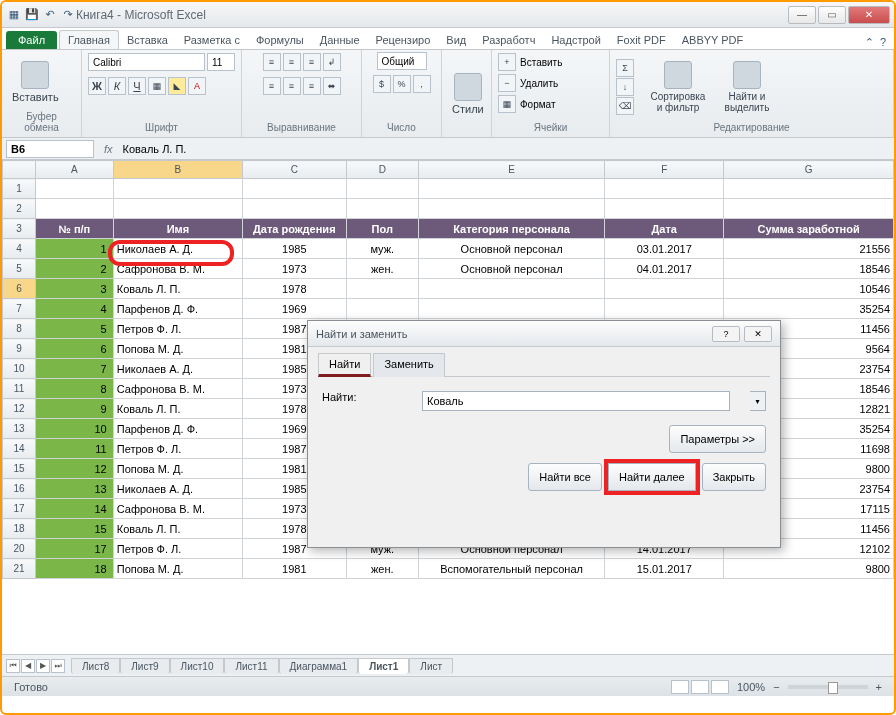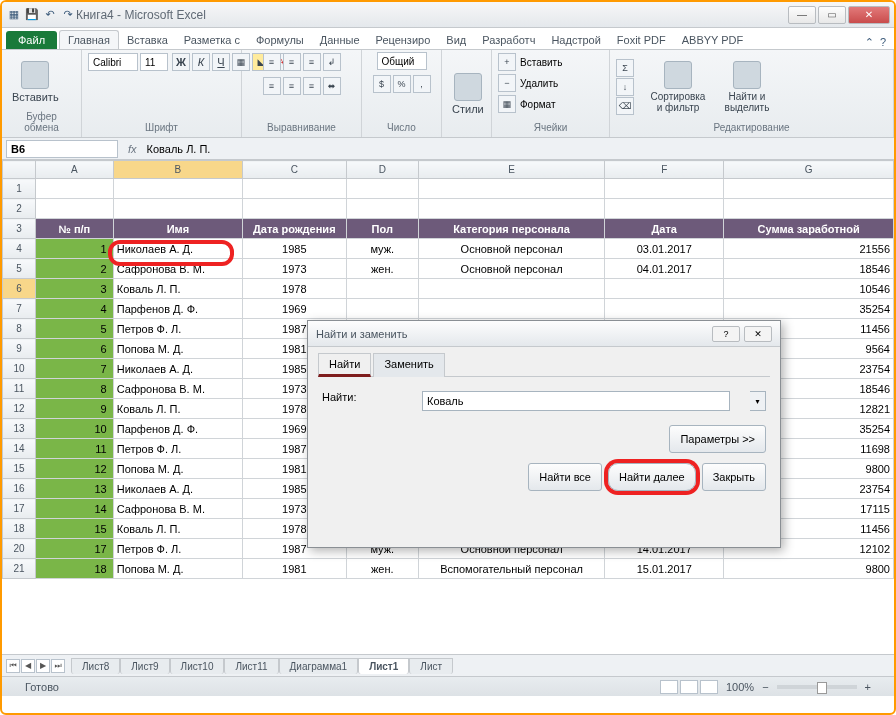--- a/index.html
+++ b/index.html
@@ -19,61 +19,61 @@
 .ribbon{height:88px;background:linear-gradient(#f4f6f8,#e8ecef);border-bottom:1px solid #c5c9cd;display:flex}
 .rgroup{border-right:1px solid #d0d4d8;padding:2px 6px;display:flex;flex-direction:column;justify-content:space-between}
 .rgroup-label{text-align:center;color:#6a7580;font-size:10px;padding-bottom:2px}
 .rgroup-body{flex:1;display:flex;align-items:center;gap:4px}
 .big-btn{display:flex;flex-direction:column;align-items:center;gap:2px;padding:2px 4px;color:#3a4550}
 .big-btn .ico{width:28px;height:28px;background:#cfd8df;border:1px solid #a7b4bf;border-radius:3px}
 .mini-row{display:flex;gap:2px;margin:1px 0}
 .mini{width:18px;height:18px;border:1px solid #b8c2cc;background:#f2f5f8;display:flex;align-items:center;justify-content:center;font-size:9px;color:#3a4550}
 .combo{height:18px;border:1px solid #b8c2cc;background:#fff;padding:0 4px;display:flex;align-items:center;font-size:10px;min-width:50px}
 .formula-bar{height:22px;background:#eef1f4;border-bottom:1px solid #c5c9cd;display:flex;align-items:center}
-.namebox{width:112px;height:18px;border:1px solid #b8c2cc;background:#fff;margin:0 4px;padding:0 4px;display:flex;align-items:center;font-weight:bold}
+.namebox{width:88px;height:18px;border:1px solid #b8c2cc;background:#fff;margin:0 4px;padding:0 4px;display:flex;align-items:center;font-weight:bold}
 .fx{padding:0 6px;color:#6a7580;font-style:italic}
 .fval{flex:1;padding:0 4px}
 .grid-area{position:relative;height:494px;overflow:hidden;background:#fff}
 table{border-collapse:collapse;width:100%}
 .col-hdr td{background:linear-gradient(#f7f9fb,#e8ecef);border:1px solid #c5c9cd;text-align:center;height:18px;color:#4a5560;font-size:10px}
 .col-hdr td.sel{background:#f8d78a}
 .row-hdr{background:linear-gradient(#f7f9fb,#e8ecef);border:1px solid #c5c9cd;text-align:center;width:32px;color:#4a5560;font-size:10px}
 .row-hdr.sel{background:#f8d78a}
 td.cell{border:1px solid #d0d4d8;height:20px;padding:0 3px;font-size:11px;text-align:center}
 td.cell.l{text-align:left}
 td.cell.r{text-align:right}
 tr.thead td.cell{background:#6d5a7a;color:#fff;font-weight:bold}
 td.cell.idx{background:#7ab648;text-align:right;padding-right:6px}
 .hl-cell{position:absolute;border:4px solid #e22;border-radius:12px;pointer-events:none}
 .sheet-tabs{height:22px;background:#eef1f4;border-top:1px solid #c5c9cd;display:flex;align-items:center;padding:0 4px;gap:0}
 .sheet-nav{display:flex;gap:1px;margin-right:6px}
 .sheet-nav span{width:14px;height:14px;border:1px solid #b8c2cc;background:#fff;font-size:8px;display:flex;align-items:center;justify-content:center;color:#555}
 .stab{padding:2px 10px;background:#e8ecef;border:1px solid #c5c9cd;border-bottom:none;border-radius:0 0 3px 3px;color:#4a5560;font-size:10px}
 .stab.active{background:#fff;font-weight:bold}
-.statusbar{height:20px;background:linear-gradient(#e8ecef,#dde2e6);border-top:1px solid #c5c9cd;display:flex;align-items:center;padding:0 23px;color:#4a5560;font-size:10px}
+.statusbar{height:20px;background:linear-gradient(#e8ecef,#dde2e6);border-top:1px solid #c5c9cd;display:flex;align-items:center;padding:0 12px;color:#4a5560;font-size:10px}
 .statusbar .views{margin-left:auto;display:flex;gap:2px;align-items:center}
 .statusbar .vb{width:18px;height:14px;border:1px solid #b8c2cc;background:#fff}
 .zoom-slider{width:80px;height:4px;background:#cfd4d8;margin:0 6px;position:relative}
 .zoom-slider::after{content:"";position:absolute;left:40px;top:-3px;width:8px;height:10px;background:#fff;border:1px solid #999}
 .dialog{position:absolute;left:305px;top:318px;width:474px;height:228px;background:#f0f0f0;border:1px solid #8a8f94;box-shadow:3px 3px 10px rgba(0,0,0,.3)}
 .dlg-title{height:26px;background:linear-gradient(#fdfdfd,#e4e8ec);border-bottom:1px solid #c5c9cd;display:flex;align-items:center;padding:0 8px}
 .dlg-title span:first-child{flex:1;color:#4a5560}
 .dlg-close{width:28px;height:16px;border:1px solid #b8bcc0;background:#f4f4f4;border-radius:2px;margin-left:4px;display:flex;align-items:center;justify-content:center;font-size:9px}
 .dlg-body{padding:6px 10px}
 .dlg-tabs{display:flex;border-bottom:1px solid #c5c9cd}
 .dtab{padding:4px 10px;border:1px solid #c5c9cd;border-bottom:none;background:#f0f0f0;margin-right:2px;margin-bottom:-1px}
 .dtab.active{background:#f0f0f0;border-bottom:3px solid #7f1d1d}
 .dtab:not(.active){background:#e4e8ec}
 .dlg-field{display:flex;align-items:flex-start;margin:14px 4px;gap:20px}
 .dlg-field label{width:80px}
 .dlg-field .inp{flex:1;height:20px;border:1px solid #a7b4bf;background:#fff;padding:0 4px;display:flex;align-items:center}
 .dlg-field .dd{width:16px;height:20px;border:1px solid #a7b4bf;border-left:none;background:#eef1f4;display:flex;align-items:center;justify-content:center;font-size:8px}
 .dlg-btns{display:flex;justify-content:flex-end;gap:6px;margin:10px 4px}
 .btn{height:28px;padding:0 10px;border:1px solid #a7b4bf;background:linear-gradient(#fdfdfd,#e4e8ec);border-radius:3px;display:flex;align-items:center}
-.btn.hl{box-shadow:0 0 0 4px #e22;border-radius:10px}
+.btn.hl{box-shadow:0 0 0 4px #e22;border-radius:0}
 </style>
 </head>
 <body>
 
 <div class="titlebar">
   <div class="qat">
     <span>▦</span>
     <span>💾</span>
     <span>↶</span>
     <span>↷</span>
@@ -109,21 +109,21 @@
   <div class="rgroup" style="width:80px">
     <div class="rgroup-body">
         <div class="big-btn">
           <div class="ico"></div>
           <span>Вставить</span>
         </div>
       </div>
     <div class="rgroup-label">Буфер обмена</div>
   </div>
   <div class="rgroup" style="width:160px">
-    <div class="rgroup-body" style="flex-direction:row;align-items:stretch">
+    <div class="rgroup-body" style="flex-direction:column;align-items:stretch">
       <div class="mini-row">
           <div class="combo" style="flex:1">Calibri</div>
           <div class="combo" style="min-width:28px">11</div>
         </div>
       <div class="mini-row">
           <div class="mini">
             <b>Ж</b>
           </div>
           <div class="mini">
             <i>К</i>

